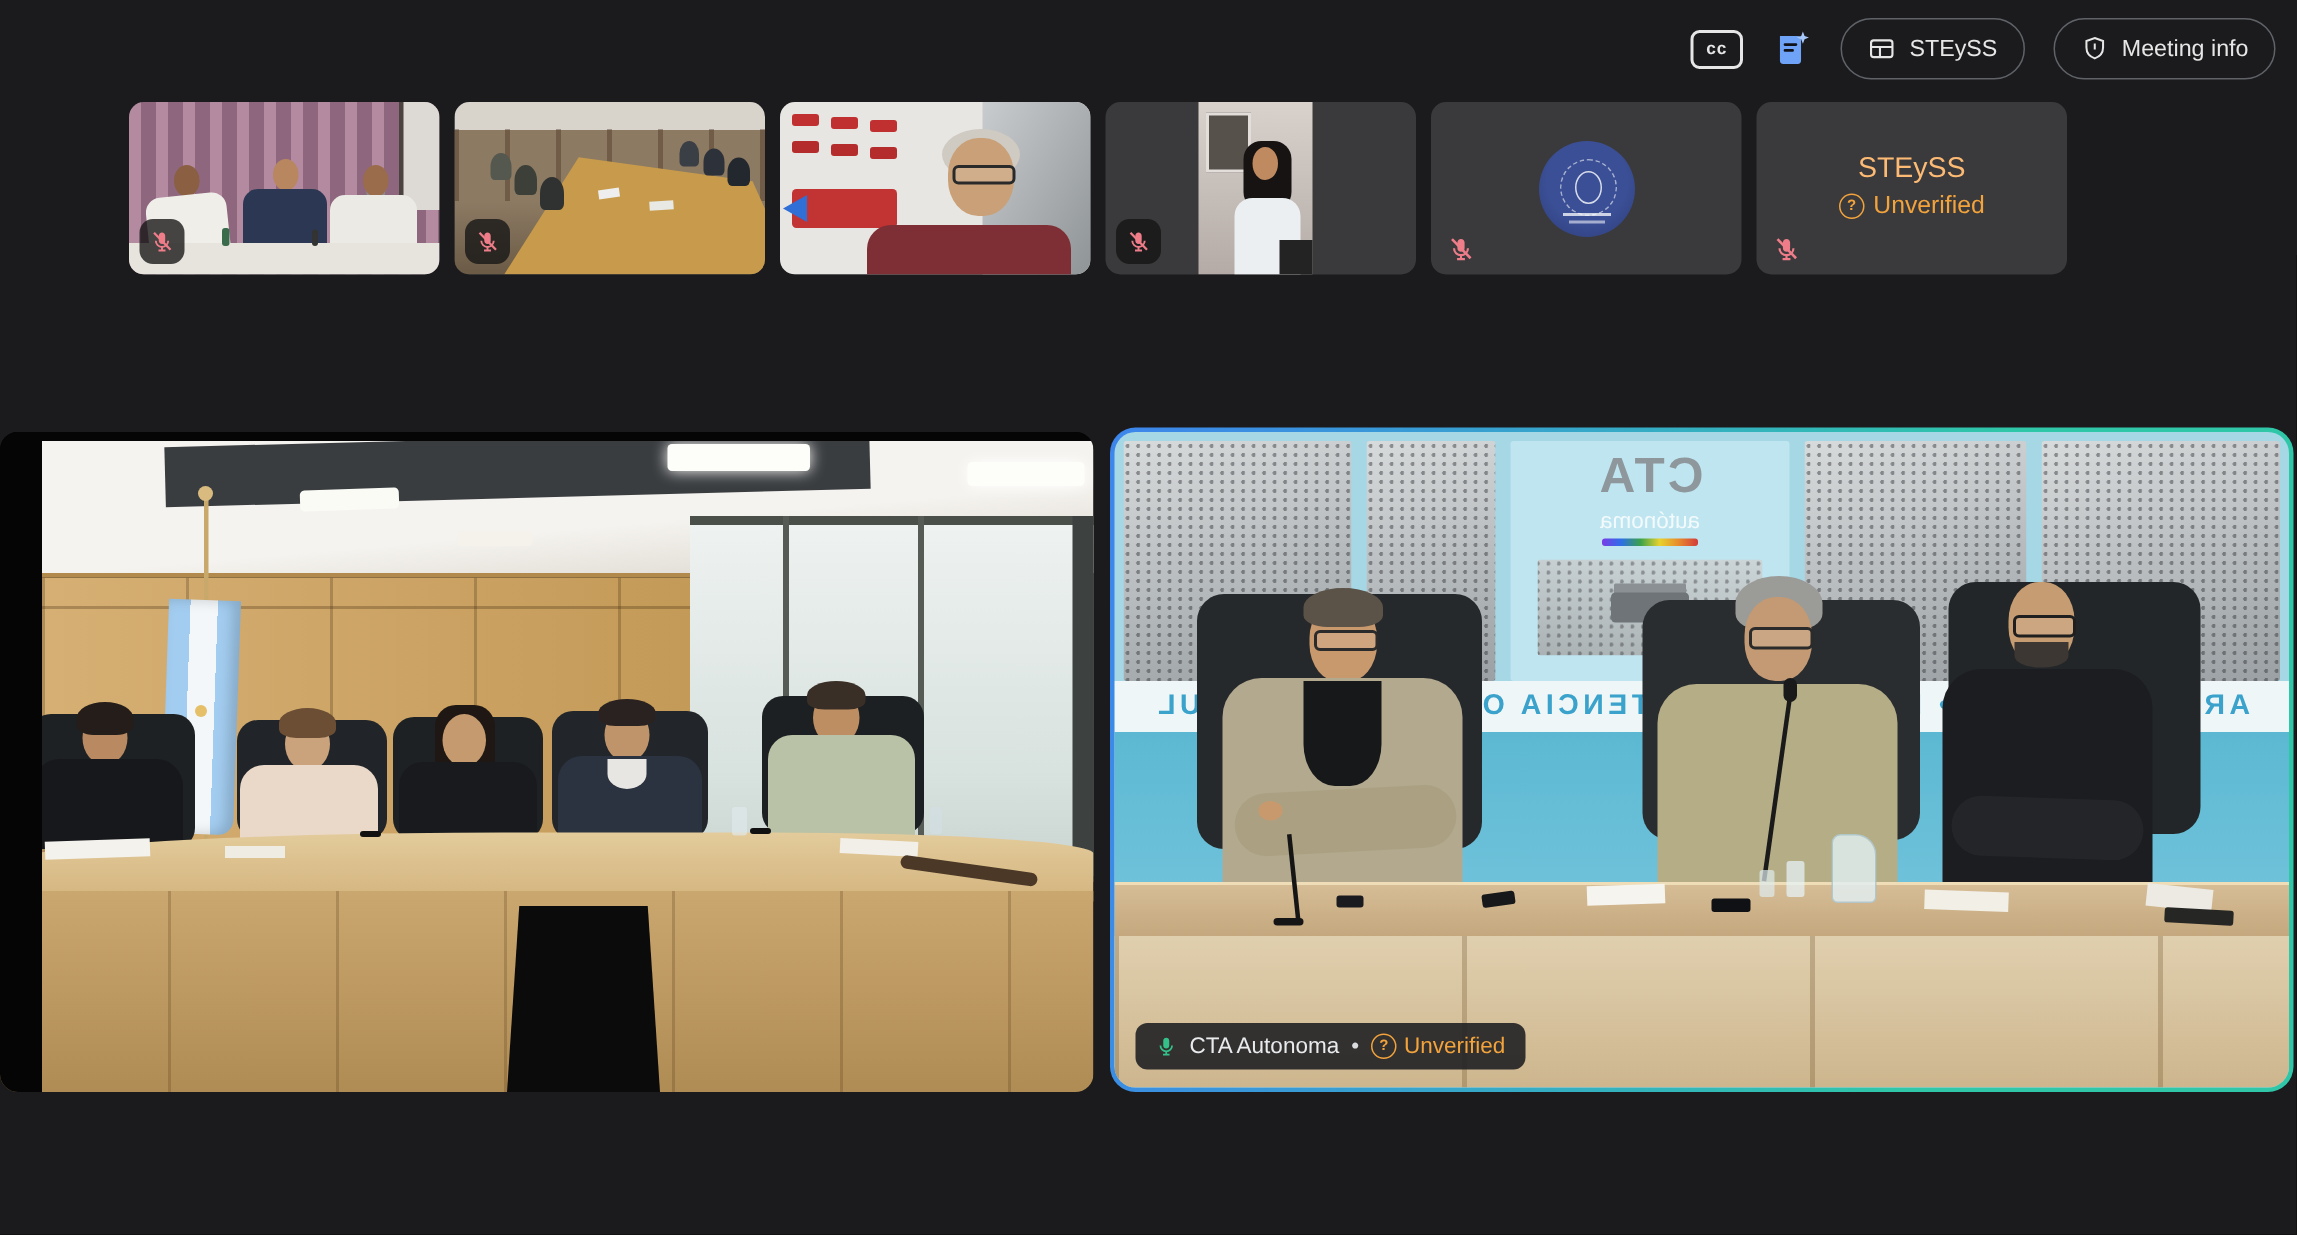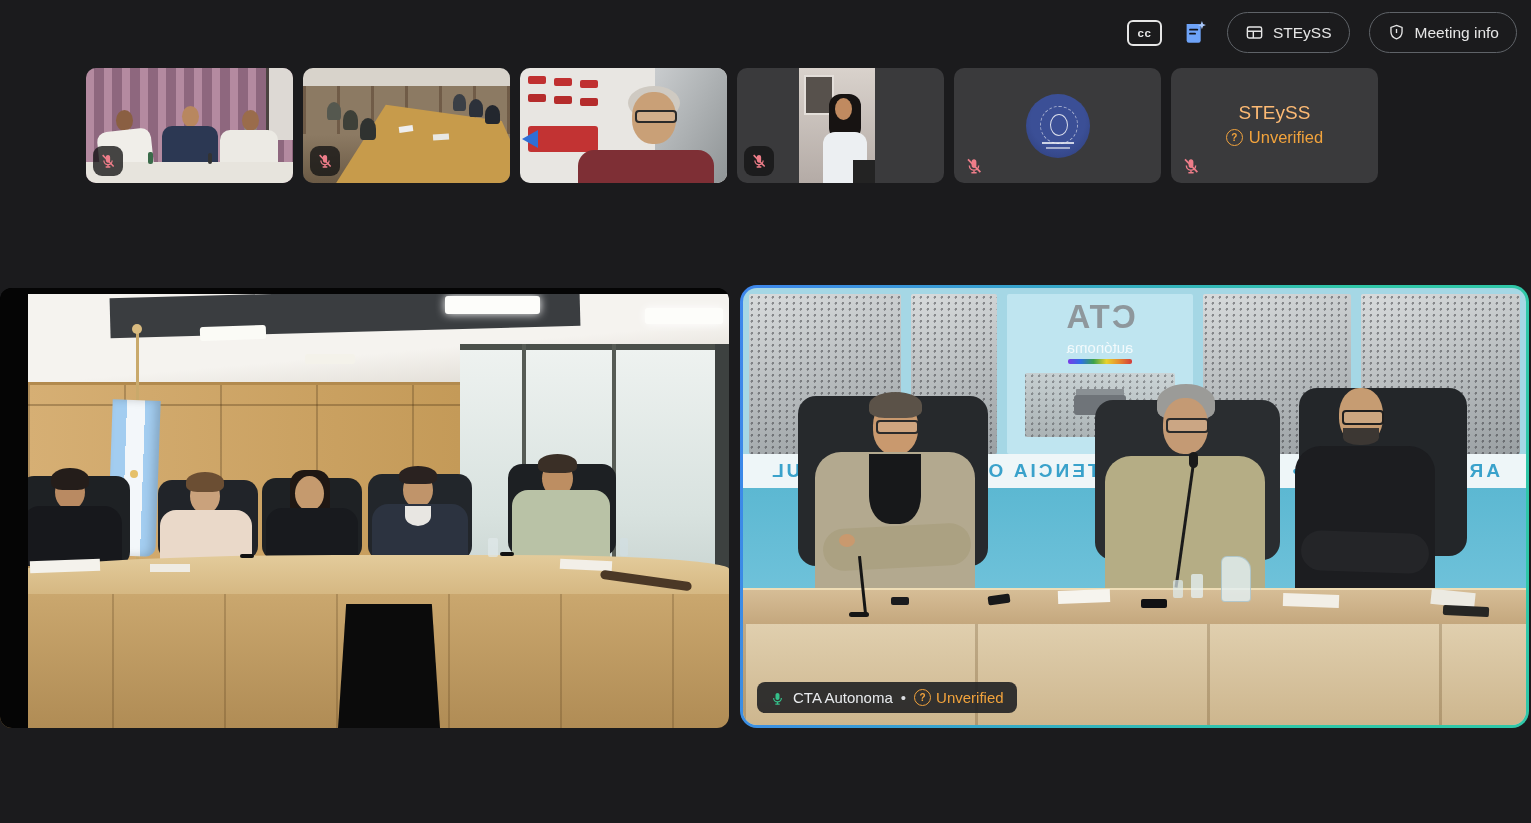--- a/index.html
+++ b/index.html
@@ -29,21 +29,21 @@
   .mic-bare{position:absolute;left:11px;bottom:8px;display:flex;}
 
   
   .stage-left{position:absolute;left:0;top:288px;width:729px;height:440px;border-radius:12px;
               background:#060606;overflow:hidden;}
   .stage-right{position:absolute;left:740px;top:285px;width:789px;height:443px;border-radius:17px;
                padding:3px;box-sizing:border-box;
                background:linear-gradient(100deg,#3d85ec 0%,#2fc7a8 70%);}
   .stage-right-inner{position:relative;width:783px;height:437px;border-radius:14px;overflow:hidden;background:#a5d7e5;}
 
-  .name-pill{position:absolute;left:14px;bottom:12px;display:flex;align-items:flex-end;gap:8px;
+  .name-pill{position:absolute;left:14px;bottom:12px;display:flex;align-items:center;gap:8px;
              background:rgba(32,33,36,.9);border-radius:8px;padding:7px 13px;}
   .name-pill .nm{font-size:15px;color:#e8eaed;}
   .name-pill .dot{font-size:15px;color:#dadce0;}
   .unv{display:flex;align-items:center;gap:5px;color:#f2a33c;font-size:15px;}
   .qmark{display:inline-flex;align-items:center;justify-content:center;width:15px;height:15px;
          border:1.6px solid currentColor;border-radius:50%;font-size:10px;font-weight:bold;line-height:1;}
 
   .avatar-tile-name{position:absolute;left:0;top:34px;width:100%;text-align:center;font-size:19px;color:#fdba74;}
   .avatar-tile-badge{position:absolute;left:0;top:60px;width:100%;display:flex;justify-content:center;
                      align-items:center;gap:6px;color:#f2a33c;font-size:16.5px;}

